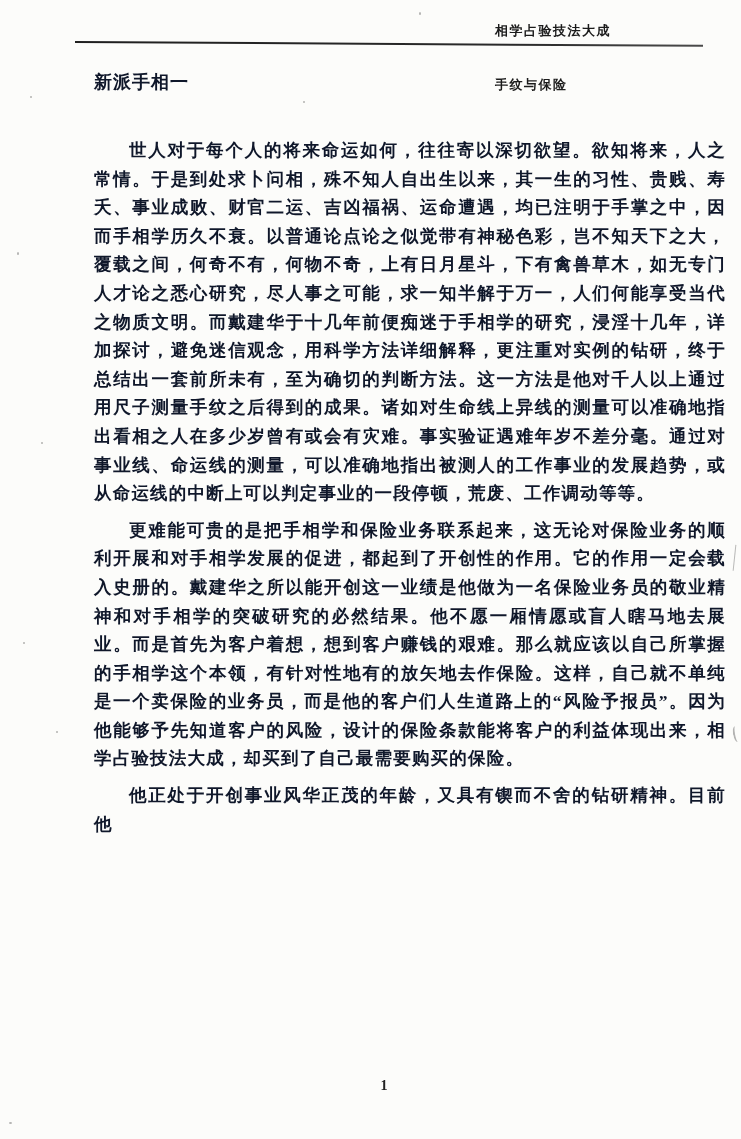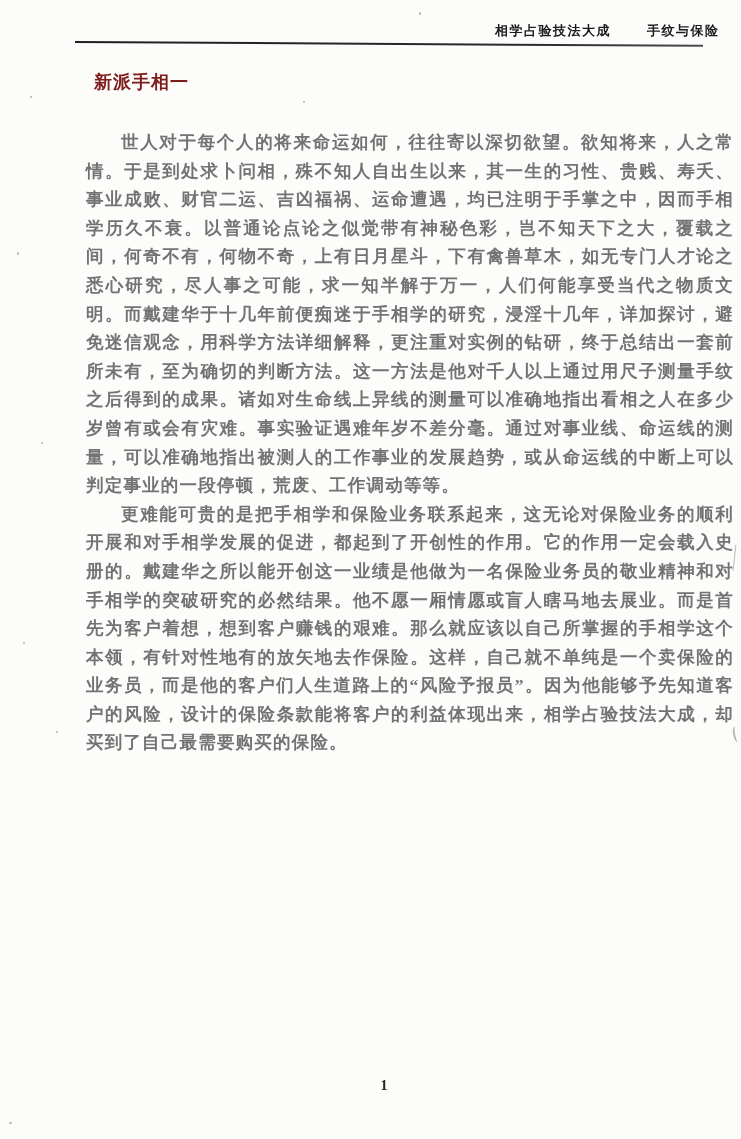--- a/index.html
+++ b/index.html
@@ -23,59 +23,60 @@
     top: 22px;
     left: 495px;
     display: flex;
     align-items: baseline;
     gap: 36px;
     font-size: 13px;
     font-weight: bold;
     letter-spacing: 1.5px;
     color: #1b1b1b;
     white-space: nowrap;
+    flex-direction: column;
   }
   .head-rule {
     position: absolute;
     top: 41px;
     left: 75px;
     width: 628px;
     height: 2px;
     background: linear-gradient(to right, #1f1f1f 0%, #2a2a2a 70%, #4a4a4a 100%);
     transform: rotate(0.35deg);
     transform-origin: left center;
   }
   
   .section-title {
     position: absolute;
     top: 70px;
     left: 94px;
     font-size: 18px;
     font-weight: bold;
     letter-spacing: 1px;
-    color: #7f1d1d;
+    color: #0f172a;
   }
   
   .body-text {
     position: absolute;
     top: 128px;
     left: 86px;
     width: 648px;
   }
   .body-text p {
-    margin: 0;
+    margin: 8px;
     padding: 0;
     font-size: 17.5px;
     font-weight: bold;
     line-height: 28.6px;
     letter-spacing: 1.2px;
     text-align: justify;
     text-justify: inter-character;
     text-indent: 2em;
-    color: #737373;
+    color: #0f172a;
     word-break: break-all;
   }
   
   .page-number {
     position: absolute;
     top: 1078px;
     left: 374px;
     width: 20px;
     text-align: center;
     font-size: 14px;
@@ -129,20 +130,21 @@
     <span>手纹与保险</span>
   </div>
 
   <div class="head-rule"></div>
 
   <div class="section-title">新派手相一</div>
 
   <div class="body-text">
     <p>世人对于每个人的将来命运如何，往往寄以深切欲望。欲知将来，人之常情。于是到处求卜问相，殊不知人自出生以来，其一生的习性、贵贱、寿夭、事业成败、财官二运、吉凶福祸、运命遭遇，均已注明于手掌之中，因而手相学历久不衰。以普通论点论之似觉带有神秘色彩，岂不知天下之大，覆载之间，何奇不有，何物不奇，上有日月星斗，下有禽兽草木，如无专门人才论之悉心研究，尽人事之可能，求一知半解于万一，人们何能享受当代之物质文明。而戴建华于十几年前便痴迷于手相学的研究，浸淫十几年，详加探讨，避免迷信观念，用科学方法详细解释，更注重对实例的钻研，终于总结出一套前所未有，至为确切的判断方法。这一方法是他对千人以上通过用尺子测量手纹之后得到的成果。诸如对生命线上异线的测量可以准确地指出看相之人在多少岁曾有或会有灾难。事实验证遇难年岁不差分毫。通过对事业线、命运线的测量，可以准确地指出被测人的工作事业的发展趋势，或从命运线的中断上可以判定事业的一段停顿，荒废、工作调动等等。</p>
     <p>更难能可贵的是把手相学和保险业务联系起来，这无论对保险业务的顺利开展和对手相学发展的促进，都起到了开创性的作用。它的作用一定会载入史册的。戴建华之所以能开创这一业绩是他做为一名保险业务员的敬业精神和对手相学的突破研究的必然结果。他不愿一厢情愿或盲人瞎马地去展业。而是首先为客户着想，想到客户赚钱的艰难。那么就应该以自己所掌握的手相学这个本领，有针对性地有的放矢地去作保险。这样，自己就不单纯是一个卖保险的业务员，而是他的客户们人生道路上的“风险予报员”。因为他能够予先知道客户的风险，设计的保险条款能将客户的利益体现出来，相学占验技法大成，却买到了自己最需要购买的保险。</p>
+    <p>他正处于开创事业风华正茂的年龄，又具有锲而不舍的钻研精神。目前他</p>
   </div>
 
   <div class="page-number">1</div>
 
   <div class="speck s1"></div>
   <div class="speck s2"></div>
   <div class="speck s3"></div>
   <div class="speck s4"></div>
   <div class="speck s5"></div>
   <div class="speck s6"></div>

